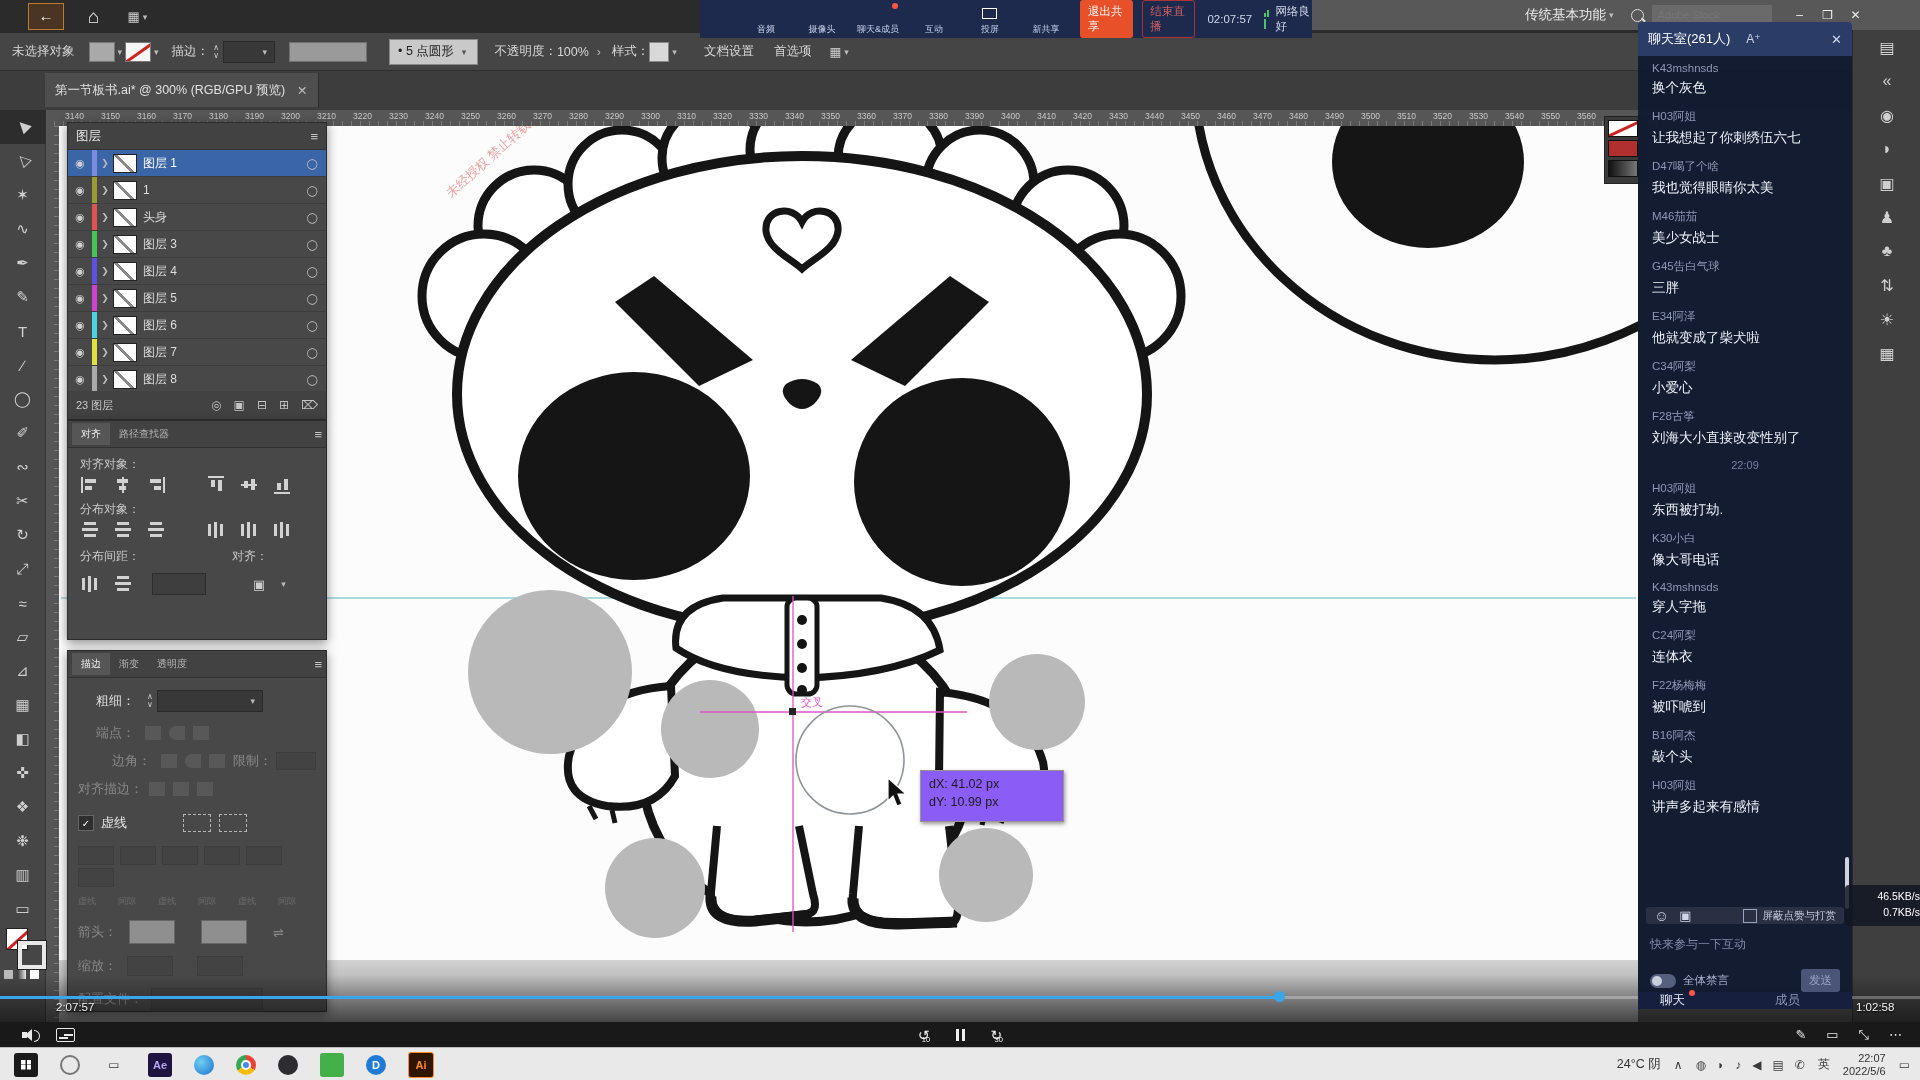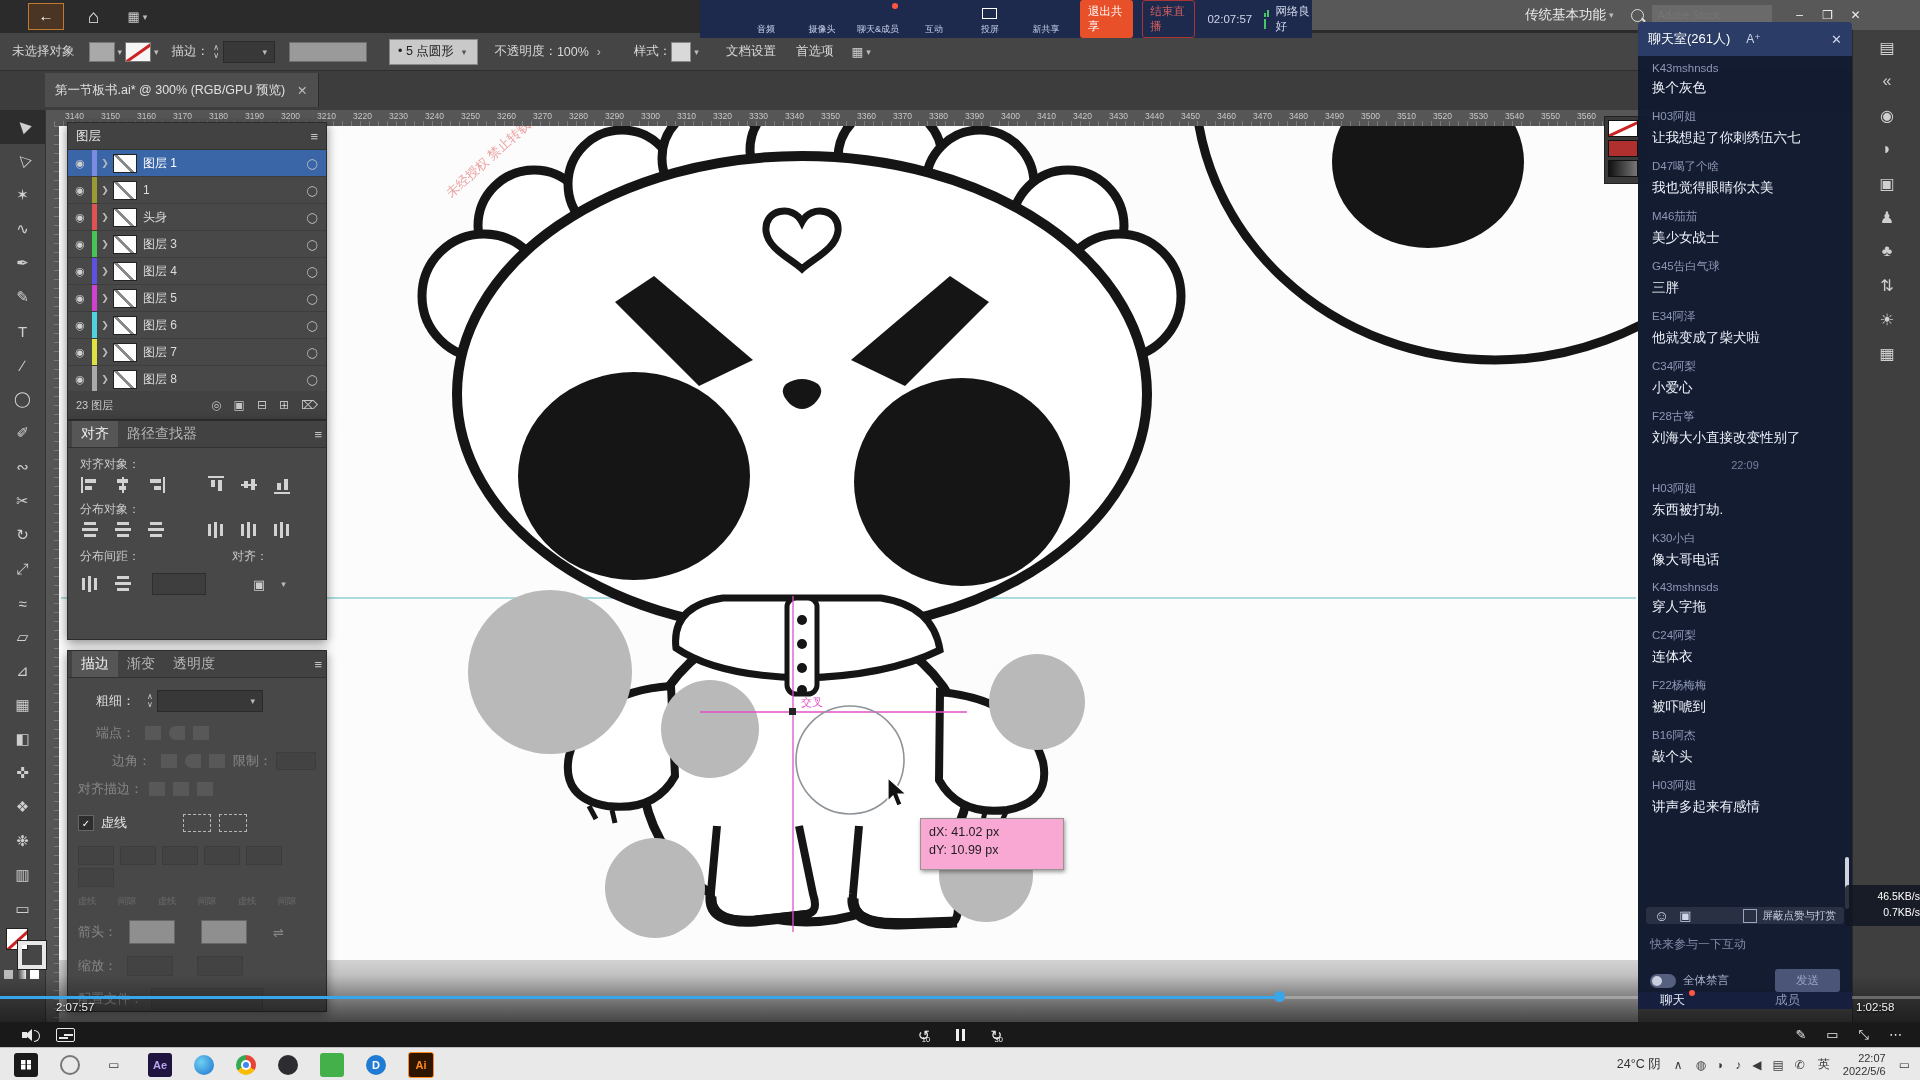--- a/index.html
+++ b/index.html
@@ -47,41 +47,41 @@
     padding:0 10px;color:#e0e0e0;font-size:12.5px;border-right:1px solid #2c2c2c;}
   #doctab .x{margin-left:12px;color:#bbb;}
   #hruler{left:45px;top:110px;width:1593px;height:16px;background:#565656;overflow:hidden;white-space:nowrap;
     background-image:repeating-linear-gradient(90deg,#7a7a7a 0 1px,transparent 1px 9px);background-size:9px 5px;background-position:0 11px;background-repeat:repeat-x;}
   .rnum{display:inline-block;width:36px;font-size:8.5px;color:#c9c9c9;vertical-align:top;padding-top:1px;}
   #vruler{left:45px;top:126px;width:14px;height:896px;background:#565656;
     background-image:repeating-linear-gradient(180deg,#7a7a7a 0 1px,transparent 1px 9px);background-size:5px 9px;background-position:9px 0;background-repeat:repeat-y;}
   #canvas{left:59px;top:126px;width:1579px;height:834px;background:#fcfcfc;}
   #pasteboard{left:59px;top:960px;width:1579px;height:62px;background:linear-gradient(#d2d2d2,#8c8c8c);}
   #artsvg{left:59px;top:126px;z-index:5;}
-  #tooltip{left:920px;top:770px;width:134px;height:46px;background:#f9a8d4;border:1px solid #98958f;
-    box-shadow:1px 2px 4px rgba(0,0,0,.4);color:#1d1d1d;font-size:12.5px;padding:4px 0 0 8px;line-height:18px;z-index:6;margin-top:48px;}
+  #tooltip{left:920px;top:770px;width:134px;height:46px;background:#8b5cf6;border:1px solid #98958f;
+    box-shadow:1px 2px 4px rgba(0,0,0,.4);color:#1d1d1d;font-size:12.5px;padding:4px 0 0 8px;line-height:18px;z-index:6;}
   
   #toolbar{left:0;top:110px;width:45px;height:912px;background:#464646;border-right:1px solid #333;z-index:10;}
   .tool{width:45px;height:34px;display:flex;align-items:center;justify-content:center;color:#cfcfcf;font-size:15px;}
   .tool.active{background:#2d2d2d;}
   .tool.rot span{display:inline-block;transform:rotate(-135deg);}
   #fillstroke{position:absolute;left:6px;top:818px;width:34px;height:40px;}
   #fillsw{position:absolute;left:0;top:0;width:20px;height:20px;background:#fff;border:1px solid #222;overflow:hidden;}
   #fillsw::after{content:"";position:absolute;left:-4px;top:8px;width:34px;height:2.5px;background:#cc2222;transform:rotate(-42deg);}
   #strokesw{position:absolute;left:12px;top:13px;width:20px;height:20px;border:4px solid #e8e8e8;background:transparent;outline:1px solid #222;}
   .minirow{position:absolute;left:4px;top:860px;display:flex;gap:4px;}
   .minirow i{width:9px;height:9px;background:#bbb;display:block;}
   .minirow i.g{background:linear-gradient(90deg,#333,#eee);}
   .minirow i.n{background:#fff;position:relative;}
   
   .panel{position:absolute;background:#484848;border:1px solid #2c2c2c;box-shadow:0 3px 10px rgba(0,0,0,.45);z-index:12;}
   .phead{height:26px;background:#424242;border-bottom:1px solid #323232;display:flex;align-items:center;padding:0 8px;font-size:12.5px;color:#e3e3e3;}
   .phead .grow{flex:1;}
   .hamb{color:#c5c5c5;font-size:13px;}
-  .ptab{padding:4px 9px;font-size:14px;color:#b5b5b5;}
+  .ptab{padding:4px 9px;font-size:10px;color:#b5b5b5;}
   .ptab.active{background:#565656;color:#efefef;}
   
   .lrow{height:26px;display:flex;align-items:center;border-bottom:1px solid #3d3d3d;font-size:12px;color:#dcdcdc;}
   .lrow.selected{background:#3a66a8;color:#fff;}
   .leye{width:24px;text-align:center;color:#cfcfcf;font-size:11px;}
   .lcol{width:5px;height:26px;}
   .lexp{width:16px;text-align:center;color:#bbb;font-size:9px;}
   .lthumb{width:22px;height:17px;background:#fdfdfd;border:1px solid #222;margin-right:6px;
     background-image:linear-gradient(45deg,transparent 42%,#888 42% 52%,transparent 52%);}
   .ltarget{margin-left:auto;margin-right:8px;color:#c9c9c9;font-size:10px;}
@@ -135,21 +135,21 @@
   .msg .u{font-size:11.5px;color:#8d97b5;}
   .msg .t{font-size:13.5px;color:#eef1f8;margin-top:5px;}
   .msg.time{ text-align:center;margin:2px 0 10px -14px;}
   .msg.time .t{font-size:11px;color:#76809c;}
   #chattools{height:30px;margin:0 8px;background:rgba(255,255,255,.09);border-radius:3px;display:flex;align-items:center;padding:0 8px;color:#cfd6ea;}
   .cbox{width:12px;height:12px;border:1px solid #9aa3c0;margin:0 6px 0 auto;}
   #chatph{color:#8089a6;font-size:12px;margin:12px 12px 0;}
   #chatctl{display:flex;align-items:center;margin:16px 12px 0;}
   .toggle{width:26px;height:14px;background:#555f7e;border-radius:7px;position:relative;margin-right:7px;}
   .toggle::after{content:"";position:absolute;left:2px;top:2px;width:10px;height:10px;border-radius:50%;background:#c9cfdf;}
-  #sendbtn{margin-left:auto;background:#4a5577;color:#9aa6c8;font-size:11.5px;padding:4px 21px;border-radius:3px;}
+  #sendbtn{margin-left:auto;background:#4a5577;color:#9aa6c8;font-size:11.5px;padding:4px 8px;border-radius:3px;}
   #chattabs{height:28px;background:#16203e;display:flex;align-items:center;padding:0 22px;gap:90px;margin-top:auto;}
   .ctab{font-size:12.5px;color:#e8ecf8;position:relative;}
   .ctab .dot{position:absolute;right:-10px;top:-2px;width:6px;height:6px;background:#ff5544;border-radius:50%;}
   .ctab.dimt{color:#8f98b4;}
   #chatscroll{position:absolute;right:3px;top:835px;width:4px;height:52px;background:#cfd3e0;border-radius:2px;}
   
   #shade{left:0;top:975px;width:1920px;height:47px;background:linear-gradient(rgba(0,0,0,0),rgba(0,0,0,.5));z-index:20;}
   #ptrack{left:0;top:996px;width:1920px;height:3px;background:rgba(255,255,255,.28);z-index:21;}
   #pfill{left:0;top:996px;width:1280px;height:3px;background:#38a6e8;z-index:22;}
   #pknob{left:1274px;top:991px;width:11px;height:11px;border-radius:50%;background:#38a6e8;z-index:23;}
@@ -412,21 +412,21 @@
         <span class="chev">▾</span>
       </span>
     <span class="brushprev" style="margin-left:14px;"></span>
     <span class="brushdd" style="margin-left:22px;">
       <span>• 5 点圆形</span>
         <span class="chev" style="color:#555;margin-left:8px;">▾</span>
     </span>
     <span style="margin-left:16px;">不透明度：</span>
     <span>100%</span>
     <span class="chev" style="font-size:12px;margin-left:8px;">›</span>
-    <span style="margin-left:30px;">样式：</span>
+    <span style="margin-left:8px;">样式：</span>
     <span style="width:18px;height:18px;background:#d9d9d9;border:1px solid #888;display:inline-block;"></span>
       <span class="chev">▾</span>
     <span class="flatbtn" style="margin-left:14px;">文档设置</span>
     <span class="flatbtn">首选项</span>
     <span style="margin-left:8px;color:#ccc;">▦</span>
       <span class="chev">▾</span>
   </div>
 
   <div id="streambar" class="abs">
     <div class="row" style="margin-left:38px;">

